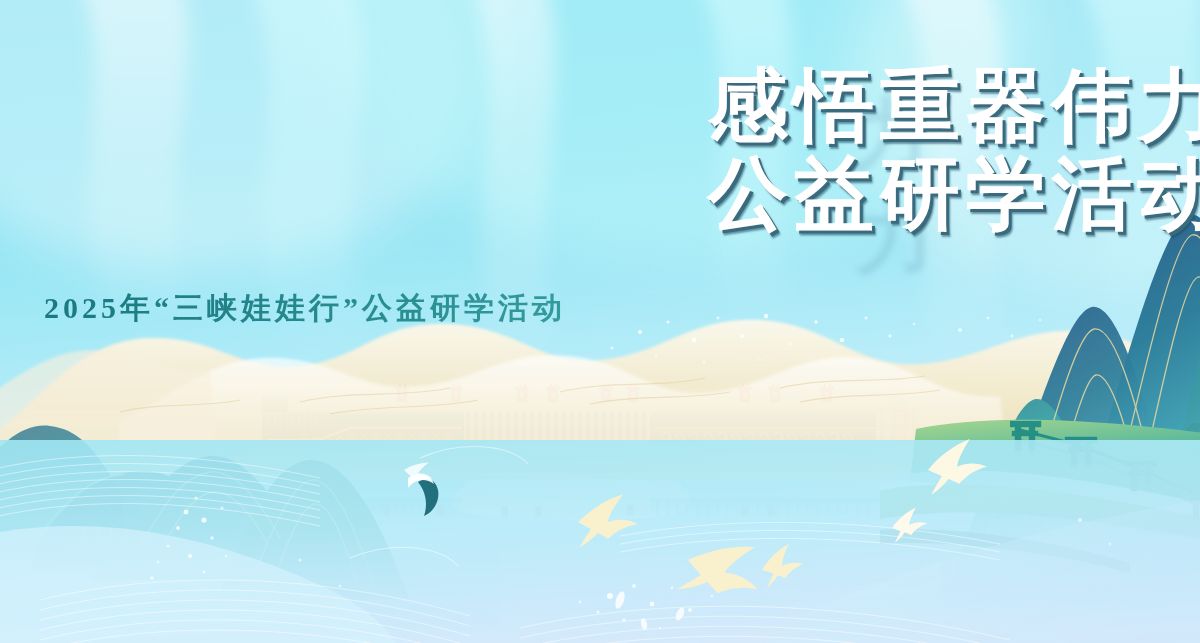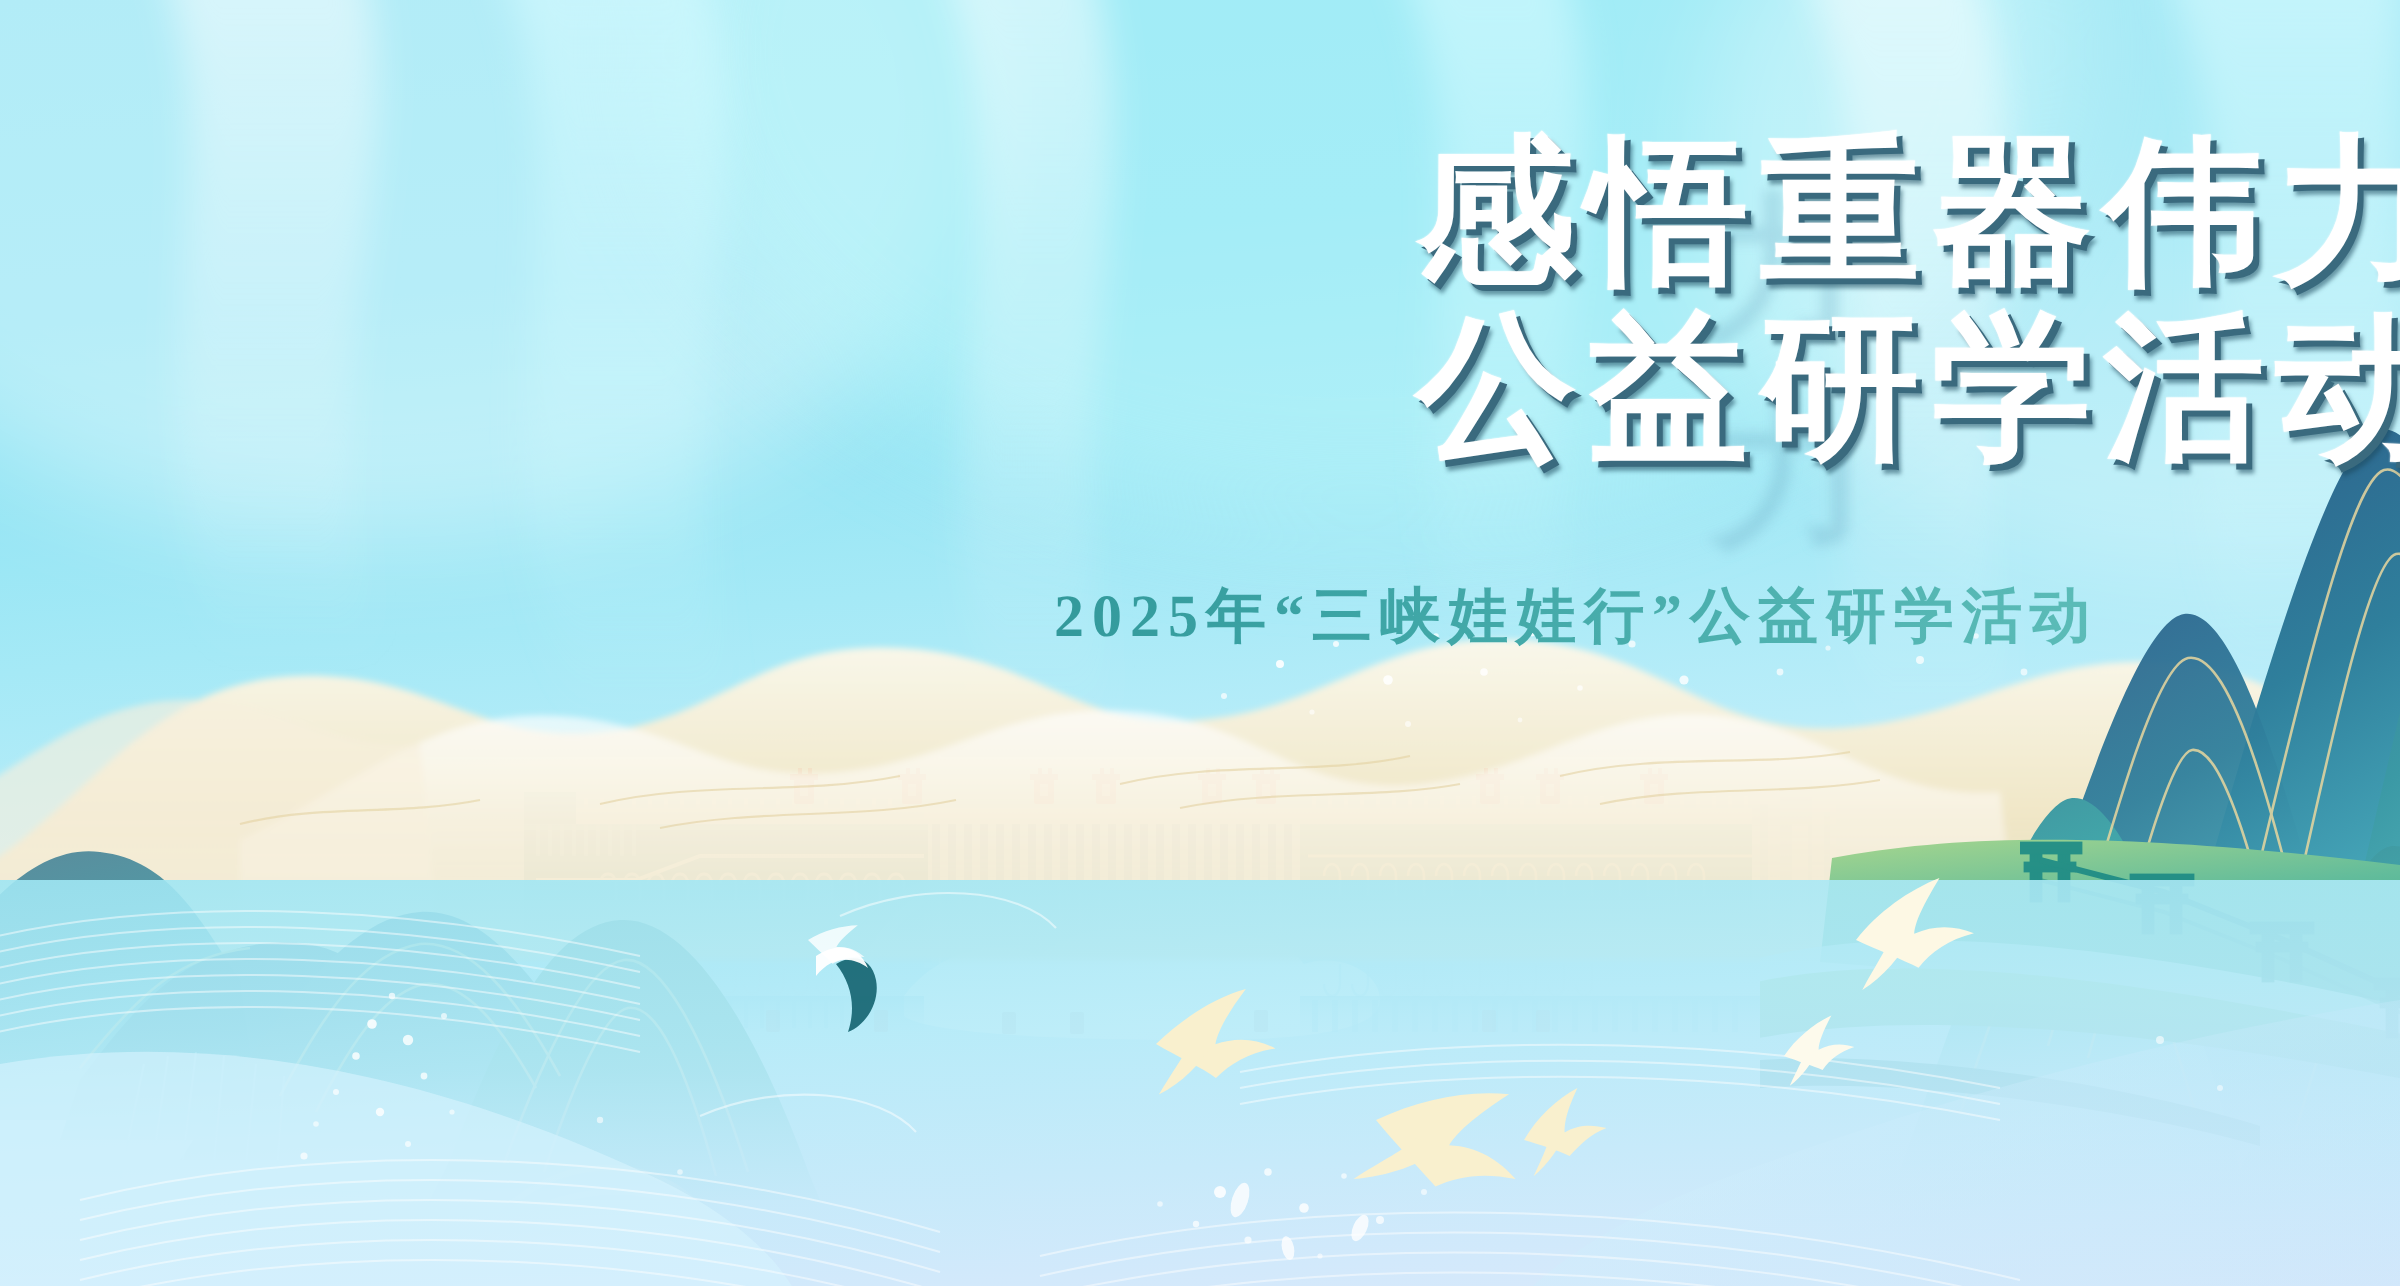--- a/index.html
+++ b/index.html
@@ -27,31 +27,32 @@
     line-height:88px;
     letter-spacing:6px;
     color:#ffffff;
     text-shadow:
       3px 3px 0 #3a6a7e,
       4px 5px 2px rgba(28,72,92,.55),
       0 0 1px #ffffff;
     white-space:nowrap;
   }
   #subtitle{
-    position:absolute;left:0;top:288px;width:1049px;text-align:right;z-index:40;
+    position:absolute;left:0;top:288px;width:1049px;text-align:left;z-index:40;
     font-family:"Liberation Serif","DejaVu Serif",serif;
     font-weight:bold;
     font-size:30px;
     letter-spacing:4px;
     background:linear-gradient(100deg,#17757e 0%,#2a8f92 38%,#3ba3a4 62%,#5cbcb8 100%);
     -webkit-background-clip:text;
     background-clip:text;
     color:transparent;
     -webkit-text-fill-color:transparent;
     white-space:nowrap;
+    padding-left:44px;
   }
   .ghost{
     position:absolute;z-index:20;
     font-family:"Liberation Sans",sans-serif;font-weight:bold;font-size:80px;
     color:rgba(80,140,170,.20);
     filter:blur(3px);
     white-space:nowrap;
   }
 </style>
 </head>

